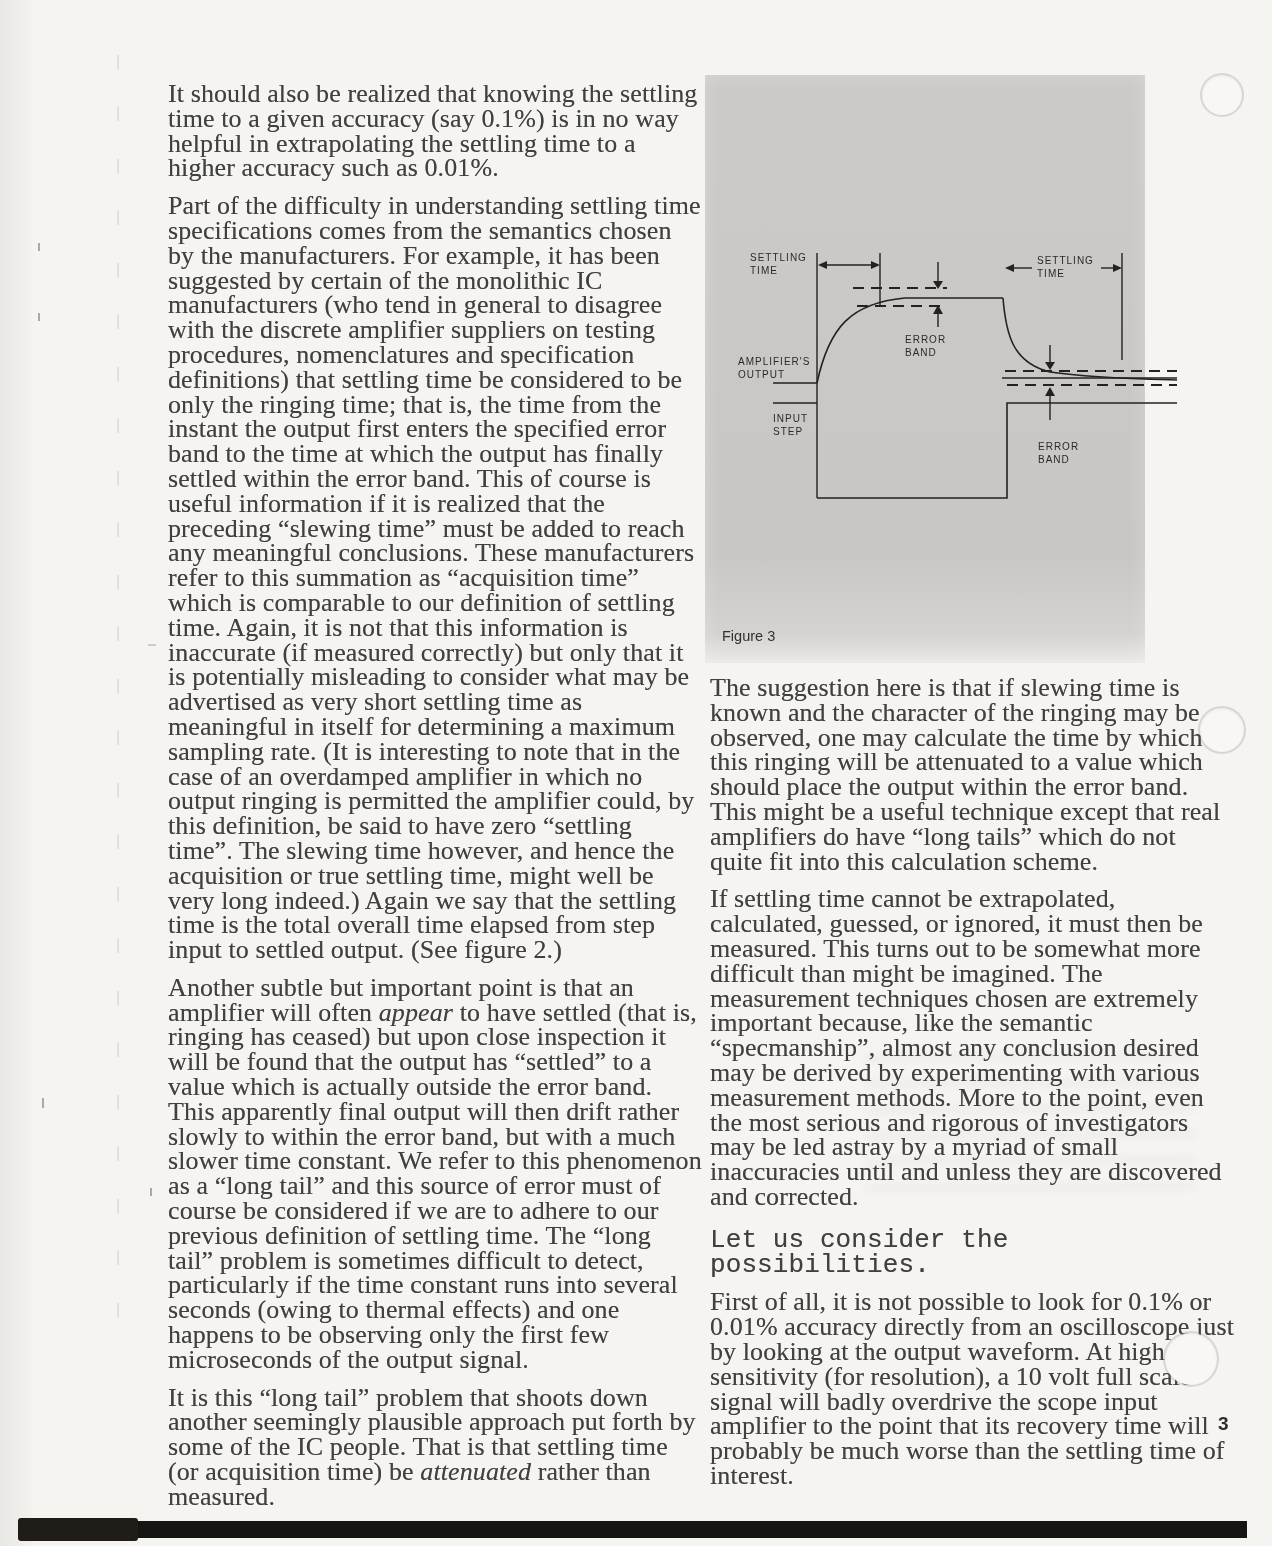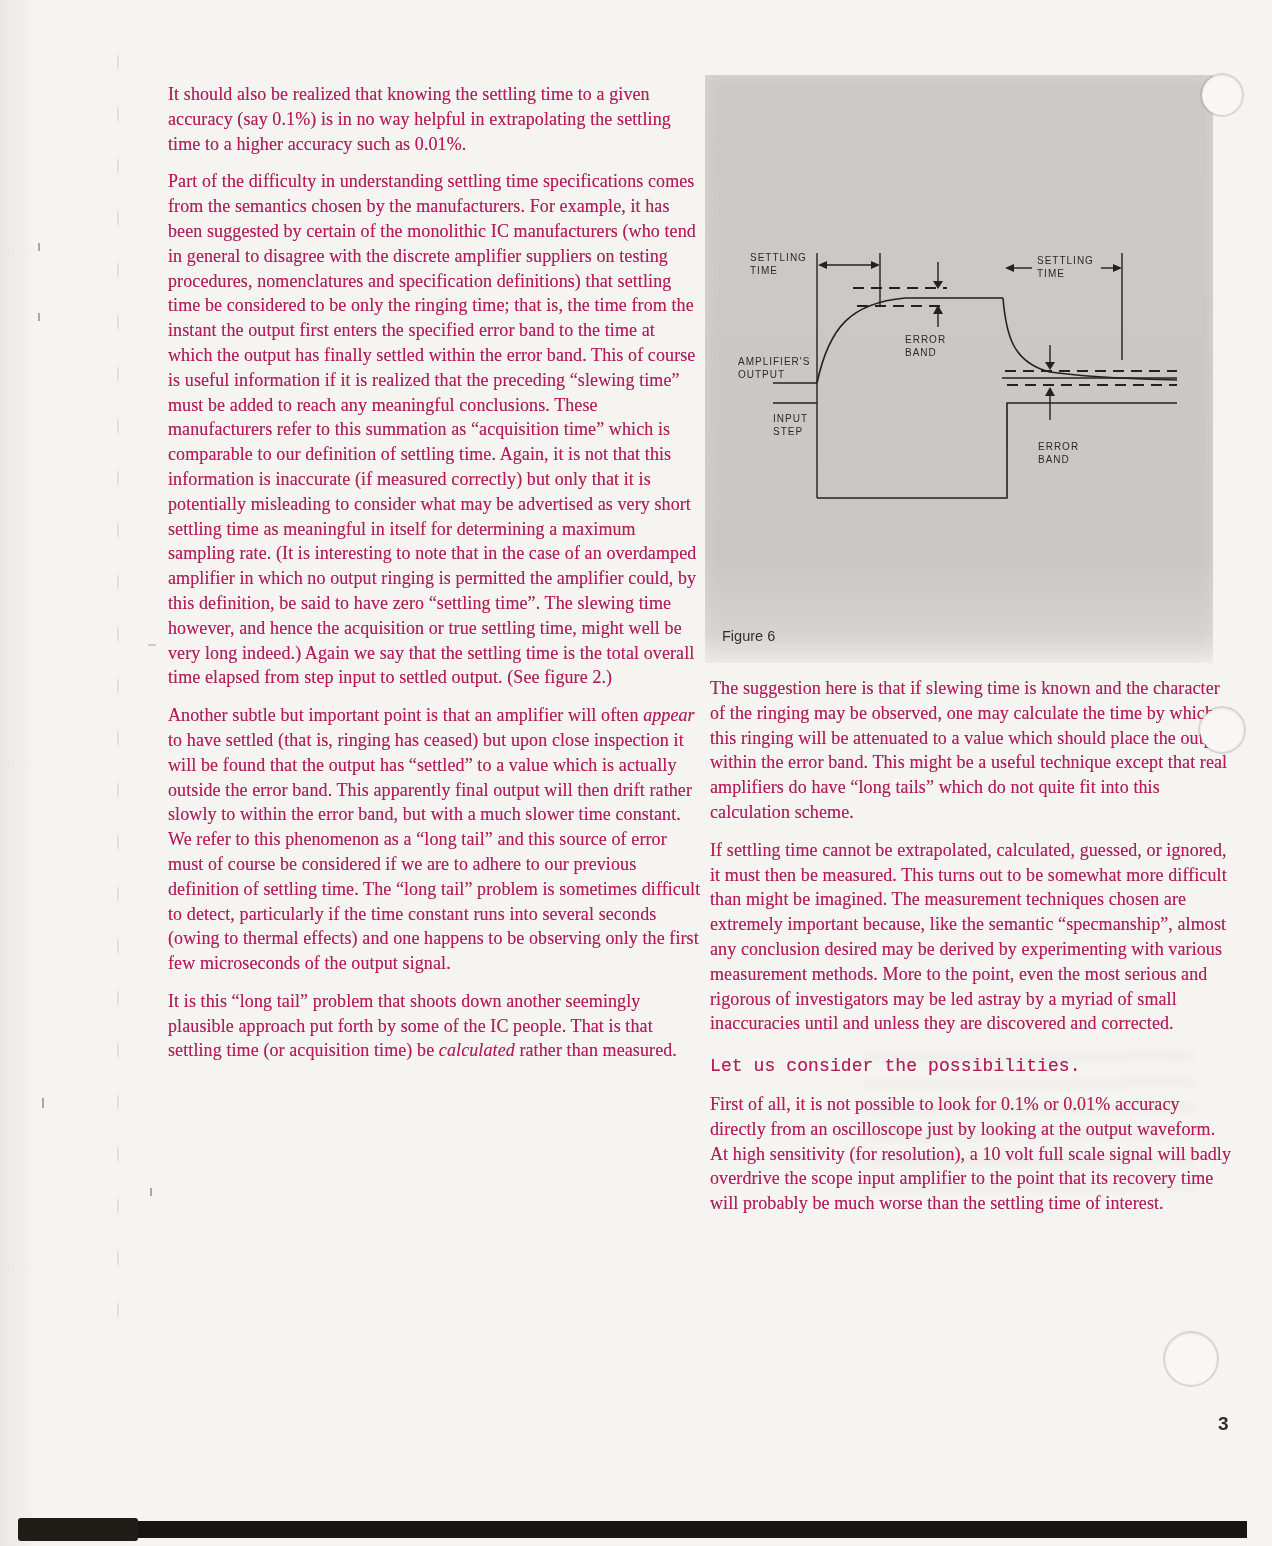--- a/index.html
+++ b/index.html
@@ -5,27 +5,27 @@
   html,body{margin:0;padding:0;}
   body{
     width:1272px;height:1546px;position:relative;overflow:hidden;
     background:#f5f4f1;
     font-family:"Liberation Serif", serif;
   }
   .edge-shade{position:absolute;left:0;top:0;width:32px;height:1546px;
     background:linear-gradient(90deg,#e9e7e4,#f3f2ef);}
   .crease{position:absolute;left:117px;top:55px;width:2px;height:1270px;opacity:.55;
     background:repeating-linear-gradient(180deg,rgba(60,58,54,.20) 0 14px,rgba(0,0,0,0) 14px 52px);}
-  .col{position:absolute;font-size:18px;line-height:24.8px;color:#be185d;letter-spacing:.1px;
+  .col{position:absolute;font-size:26px;line-height:24.8px;color:#404040;letter-spacing:.1px;
     text-shadow:0 0 .5px rgba(43,41,37,.45);}
   .col p{margin:0 0 13px 0;}
   .left-col{left:168px;top:82px;width:534px;}
   .right-col{left:710px;top:676px;width:524px;}
   .right-col p.possibilities{margin-top:18px;font-family:Liberation Mono, monospace;}
-  .figure-box{position:absolute;left:705px;top:75px;width:508px;height:588px;
+  .figure-box{position:absolute;left:705px;top:75px;width:440px;height:588px;
     background:linear-gradient(180deg,#cbcac8 0%,#c8c7c4 82%,#d4d3d0 95%,#e9e8e5 100%);
     box-shadow:inset 0 0 18px rgba(255,255,255,.25);}
   .figure-caption{position:absolute;left:17px;top:553px;
     font-family:"Liberation Sans",sans-serif;font-size:14.5px;color:#323130;}
   svg{position:absolute;left:0;top:0;}
   .wf{stroke:#232220;stroke-width:1.6;fill:none;}
   .wf-dash{stroke:#232220;stroke-width:1.9;fill:none;stroke-dasharray:11 7;}
   .dim{stroke:#232220;stroke-width:1.4;fill:none;}
   .ah{fill:#232220;stroke:none;}
   .figlabel{font-family:"Liberation Sans",sans-serif;font-size:10px;letter-spacing:1px;
@@ -60,21 +60,21 @@
   <div class="speck s2"></div>
   <div class="speck s3"></div>
   <div class="speck s4"></div>
   <div class="speck s5"></div>
   <div class="ghost"></div>
 
   <div class="col left-col">
     <p>It should also be realized that knowing the settling time to a given accuracy (say 0.1%) is in no way helpful in extrapolating the settling time to a higher accuracy such as 0.01%.</p>
     <p>Part of the difficulty in understanding settling time specifications comes from the semantics chosen by the manufacturers. For example, it has been suggested by certain of the monolithic IC manufacturers (who tend in general to disagree with the discrete amplifier suppliers on testing procedures, nomenclatures and specification definitions) that settling time be considered to be only the ringing time; that is, the time from the instant the output first enters the specified error band to the time at which the output has finally settled within the error band. This of course is useful information if it is realized that the preceding “slewing time” must be added to reach any meaningful conclusions. These manufacturers refer to this summation as “acquisition time” which is comparable to our definition of settling time. Again, it is not that this information is inaccurate (if measured correctly) but only that it is potentially misleading to consider what may be advertised as very short settling time as meaningful in itself for determining a maximum sampling rate. (It is interesting to note that in the case of an overdamped amplifier in which no output ringing is permitted the amplifier could, by this definition, be said to have zero “settling time”. The slewing time however, and hence the acquisition or true settling time, might well be very long indeed.) Again we say that the settling time is the total overall time elapsed from step input to settled output. (See figure 2.)</p>
     <p><span>Another subtle but important point is that an amplifier will often </span><i>appear</i><span> to have settled (that is, ringing has ceased) but upon close inspection it will be found that the output has “settled” to a value which is actually outside the error band. This apparently final output will then drift rather slowly to within the error band, but with a much slower time constant. We refer to this phenomenon as a “long tail” and this source of error must of course be considered if we are to adhere to our previous definition of settling time. The “long tail” problem is sometimes difficult to detect, particularly if the time constant runs into several seconds (owing to thermal effects) and one happens to be observing only the first few microseconds of the output signal.</span></p>
-    <p><span>It is this “long tail” problem that shoots down another seemingly plausible approach put forth by some of the IC people. That is that settling time (or acquisition time) be </span><i>calculated</i><span> rather than measured.</span></p>
+    <p><span>It is this “long tail” problem that shoots down another seemingly plausible approach put forth by some of the IC people. That is that settling time (or acquisition time) be </span><i>attenuated</i><span> rather than measured.</span></p>
   </div>
 
   <div class="figure-box">
     <svg width="508" height="588" viewBox="0 0 508 588">
 
       <g>
         <polyline class="wf" points="68,328 112,328"></polyline>
         <polyline class="wf" points="112,423 302,423 302,328 472,328"></polyline>
       </g>
 
@@ -132,21 +132,21 @@
       <text class="figlabel" x="332" y="202">TIME</text>
       <text class="figlabel" x="33" y="290">AMPLIFIER'S</text>
       <text class="figlabel" x="33" y="303">OUTPUT</text>
       <text class="figlabel" x="68" y="347">INPUT</text>
       <text class="figlabel" x="68" y="360">STEP</text>
       <text class="figlabel" x="200" y="268">ERROR</text>
       <text class="figlabel" x="200" y="281">BAND</text>
       <text class="figlabel" x="333" y="375">ERROR</text>
       <text class="figlabel" x="333" y="388">BAND</text>
     </svg>
-    <div class="figure-caption">Figure 6</div>
+    <div class="figure-caption">Figure 3</div>
   </div>
 
   <div class="col right-col">
     <p>The suggestion here is that if slewing time is known and the character of the ringing may be observed, one may calculate the time by which this ringing will be attenuated to a value which should place the output within the error band. This might be a useful technique except that real amplifiers do have “long tails” which do not quite fit into this calculation scheme.</p>
     <p>If settling time cannot be extrapolated, calculated, guessed, or ignored, it must then be measured. This turns out to be somewhat more difficult than might be imagined. The measurement techniques chosen are extremely important because, like the semantic “specmanship”, almost any conclusion desired may be derived by experimenting with various measurement methods. More to the point, even the most serious and rigorous of investigators may be led astray by a myriad of small inaccuracies until and unless they are discovered and corrected.</p>
     <p class="possibilities">Let us consider the possibilities.</p>
     <p>First of all, it is not possible to look for 0.1% or 0.01% accuracy directly from an oscilloscope just by looking at the output waveform. At high sensitivity (for resolution), a 10 volt full scale signal will badly overdrive the scope input amplifier to the point that its recovery time will probably be much worse than the settling time of interest.</p>
   </div>
 
   <div class="page-number">3</div>

